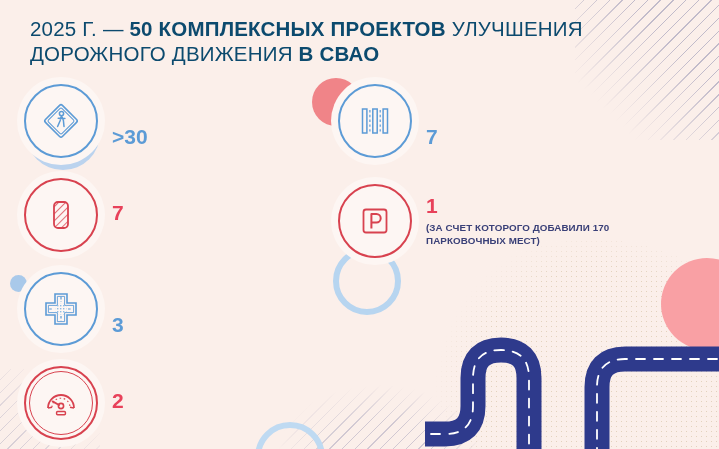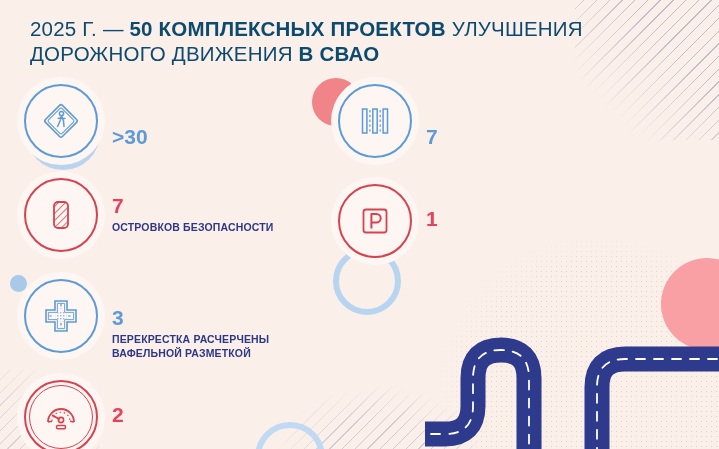--- a/index.html
+++ b/index.html
@@ -146,41 +146,39 @@
           <defs>
             <pattern id="hatchRed" width="5" height="5" patternUnits="userSpaceOnUse" patternTransform="rotate(45)">
               <line x1="0" y1="0" x2="0" y2="5" stroke="#D8424F" stroke-width="1.5"></line>
             </pattern>
           </defs>
           <rect x="15" y="9" width="14" height="26" rx="4" fill="url(#hatchRed)" stroke="#D8424F" stroke-width="1.8"></rect>
         </svg>
       </div>
       <div class="txt">
         <div class="num red">7</div>
-        <div class="lbl">ОСТРОВКОВ БЕЗОПАСНОСТИ</div>
       </div>
     </div>
 
     <div class="item" style="margin-top:20px">
       <div class="badge blue">
         <svg width="44" height="44" viewBox="0 0 44 44">
           <defs>
             <pattern id="waffle" width="3" height="3" patternUnits="userSpaceOnUse">
               <rect width="1.4" height="1.4" fill="#8FBCE4"></rect>
             </pattern>
           </defs>
           <path d="M16 7 H28 V16 H37 V28 H28 V37 H16 V28 H7 V16 H16 Z" fill="none" stroke="#5C9BD6" stroke-width="1.6"></path>
           <path d="M18.4 9.4 H25.6 V18.4 H34.6 V25.6 H25.6 V34.6 H18.4 V25.6 H9.4 V18.4 H18.4 Z" fill="none" stroke="#5C9BD6" stroke-width=".9"></path>
           <rect x="16.6" y="16.6" width="10.8" height="10.8" fill="url(#waffle)"></rect>
           <path d="M22 9.8 V15 M22 29 V34.2 M10.2 22 H15 M29 22 H33.8" stroke="#5C9BD6" stroke-width="1.2" stroke-dasharray="2.6 2.2"></path>
         </svg>
       </div>
       <div class="txt">
         <div class="num blue">3</div>
-        <div class="lbl">ПЕРЕКРЕСТКА РАСЧЕРЧЕНЫ ВАФЕЛЬНОЙ РАЗМЕТКОЙ</div>
       </div>
     </div>
 
     <div class="item" style="margin-top:20px">
       <div class="badge red dbl">
         <svg width="44" height="44" viewBox="0 0 44 44">
           <path d="M9 27 A13 13 0 1 1 35 27" fill="none" stroke="#D8424F" stroke-width="1.8"></path>
           <path d="M13 26.2 A9 9 0 1 1 31 26.2" fill="none" stroke="#D8424F" stroke-width="1.1" stroke-dasharray="1.6 2.6"></path>
           <path d="M9 27 L13 26.2 M35 27 L31 26.2" stroke="#D8424F" stroke-width="1.6"></path>
           <circle cx="22" cy="25" r="2.6" fill="none" stroke="#D8424F" stroke-width="1.6"></circle>
@@ -212,17 +210,18 @@
 
     <div class="item" style="margin-top:26px">
       <div class="badge red">
         <svg width="44" height="44" viewBox="0 0 44 44">
           <rect x="10.5" y="10.5" width="23" height="23" rx="2.5" fill="none" stroke="#D8424F" stroke-width="1.8"></rect>
           <path d="M18.4 29.6 V15 H23.4 A4.3 4.3 0 0 1 23.4 23.6 H18.4" fill="none" stroke="#D8424F" stroke-width="2" stroke-linejoin="round"></path>
         </svg>
       </div>
       <div class="txt">
         <div class="num red">1</div>
+        <div class="sub">(ЗА СЧЕТ КОТОРОГО ДОБАВИЛИ 170 ПАРКОВОЧНЫХ МЕСТ)</div>
       </div>
     </div>
   </div>
 
 </div>
 
 </body></html>

